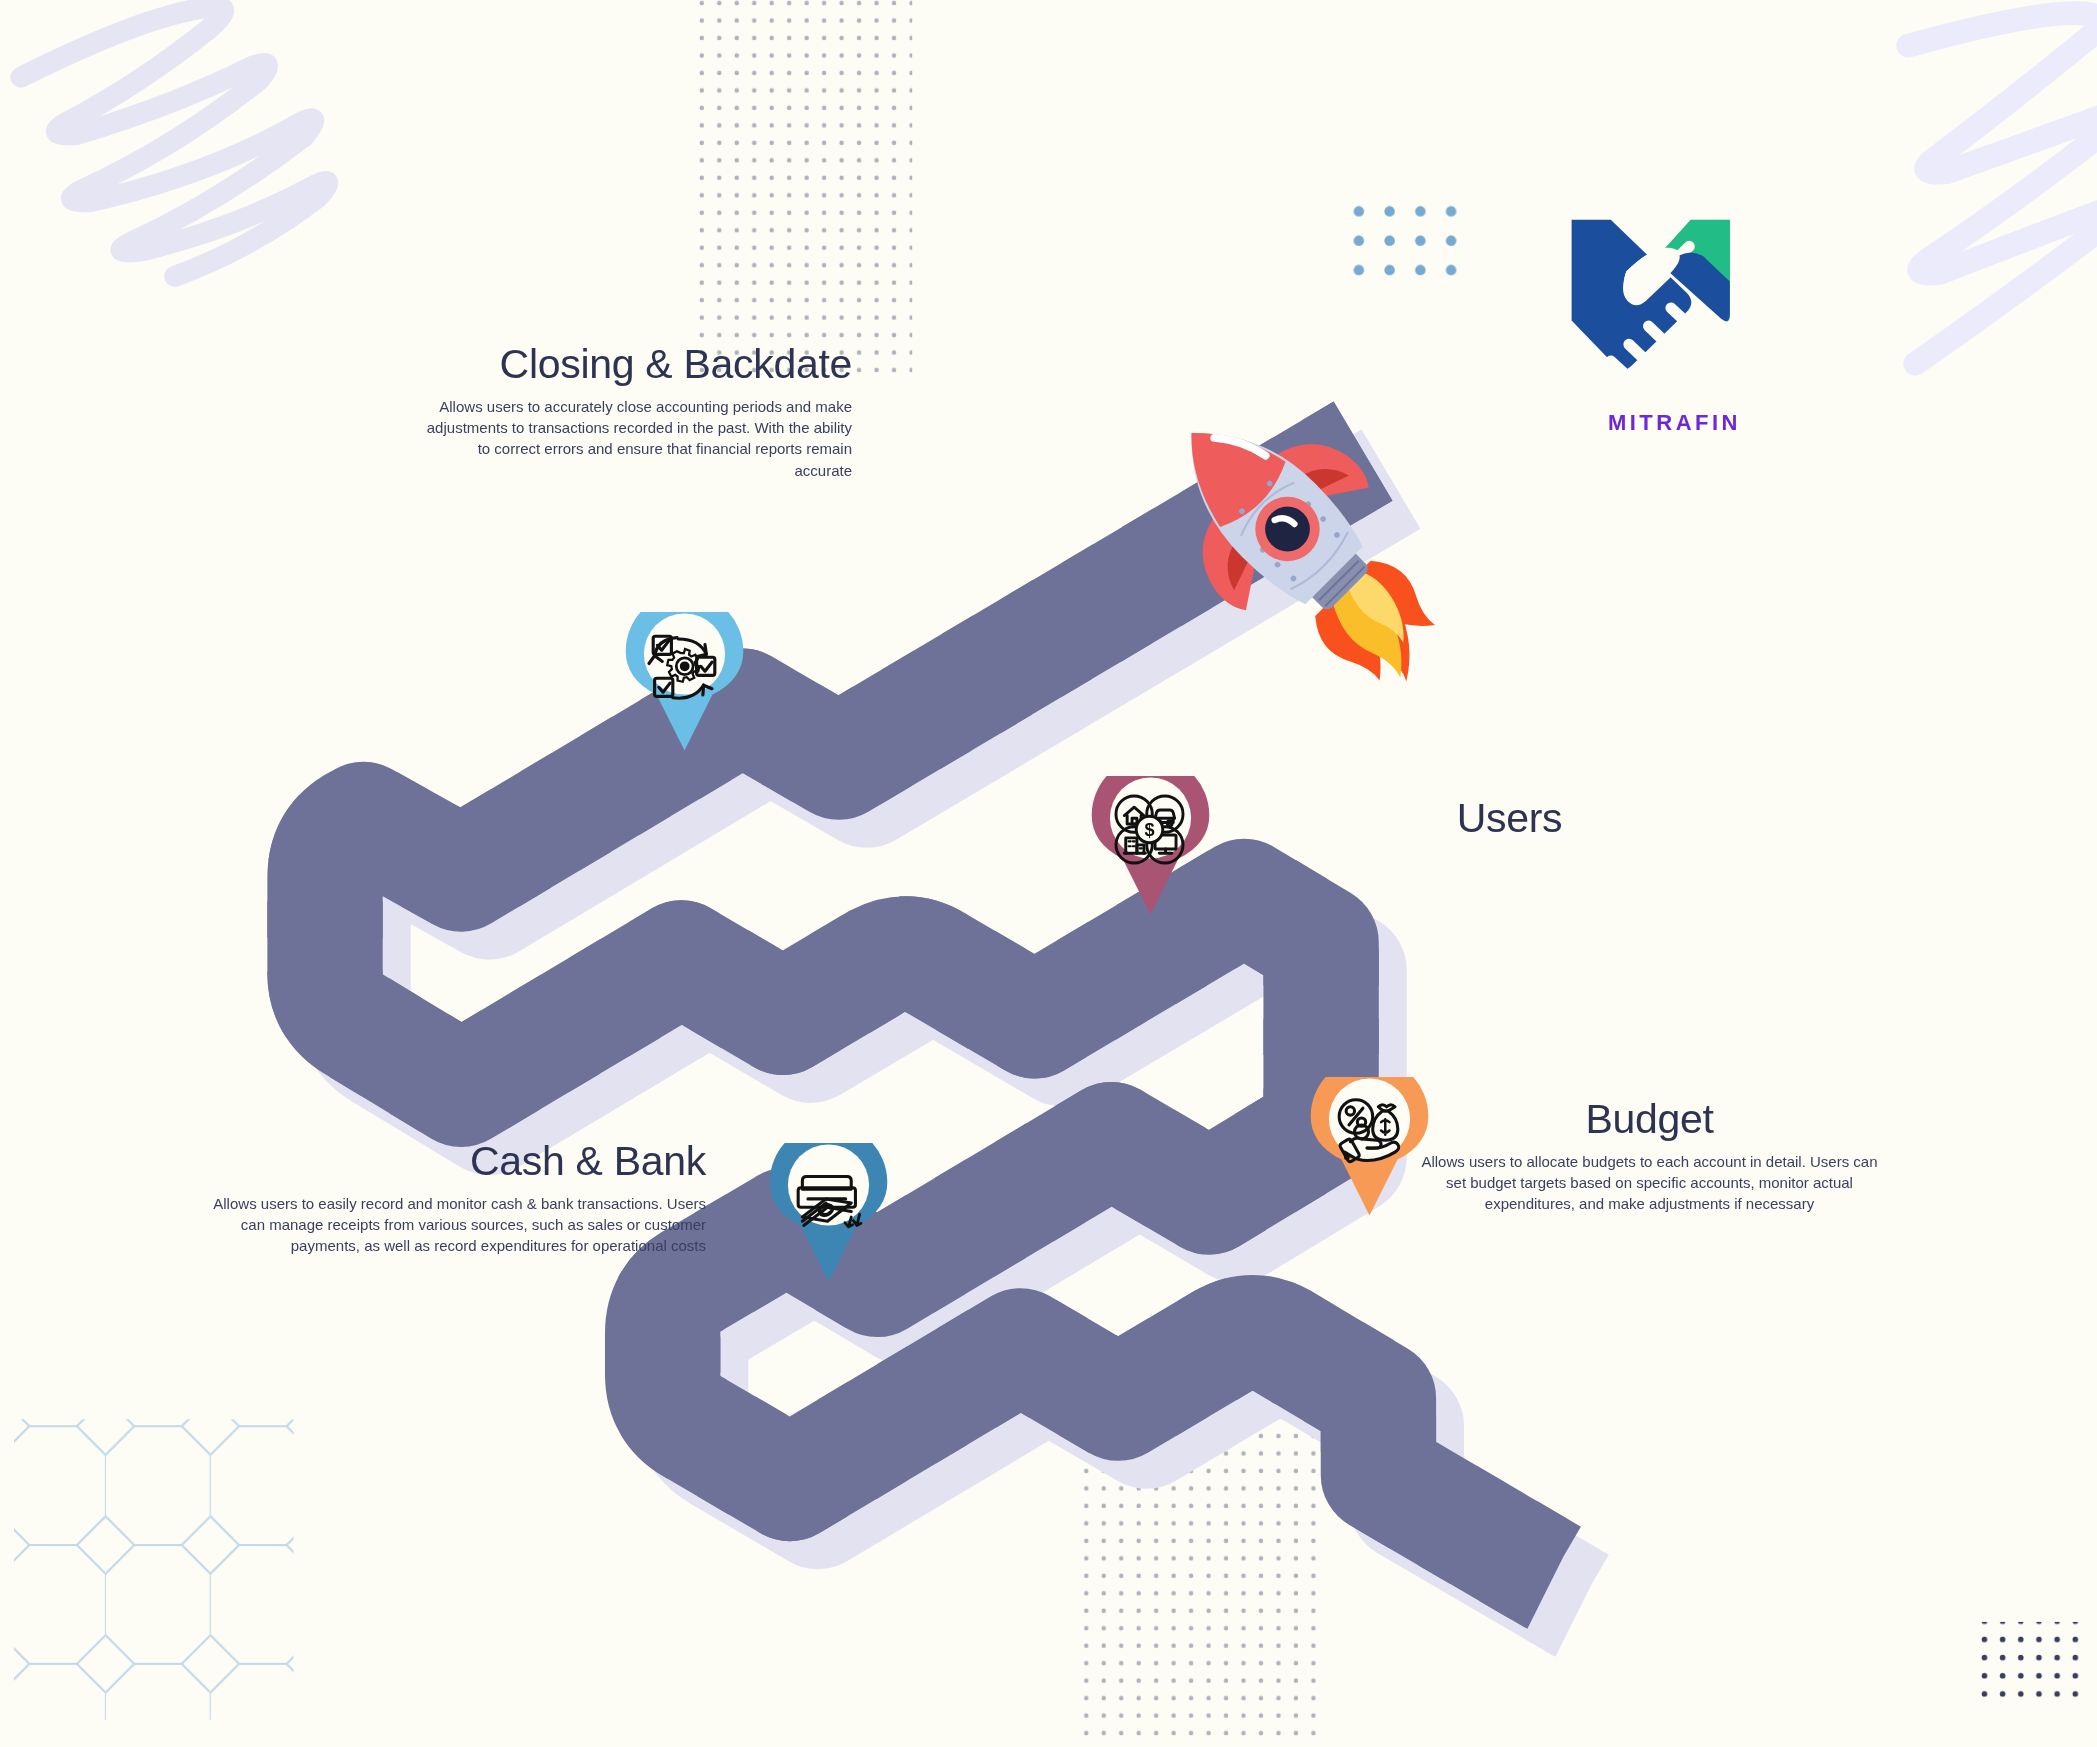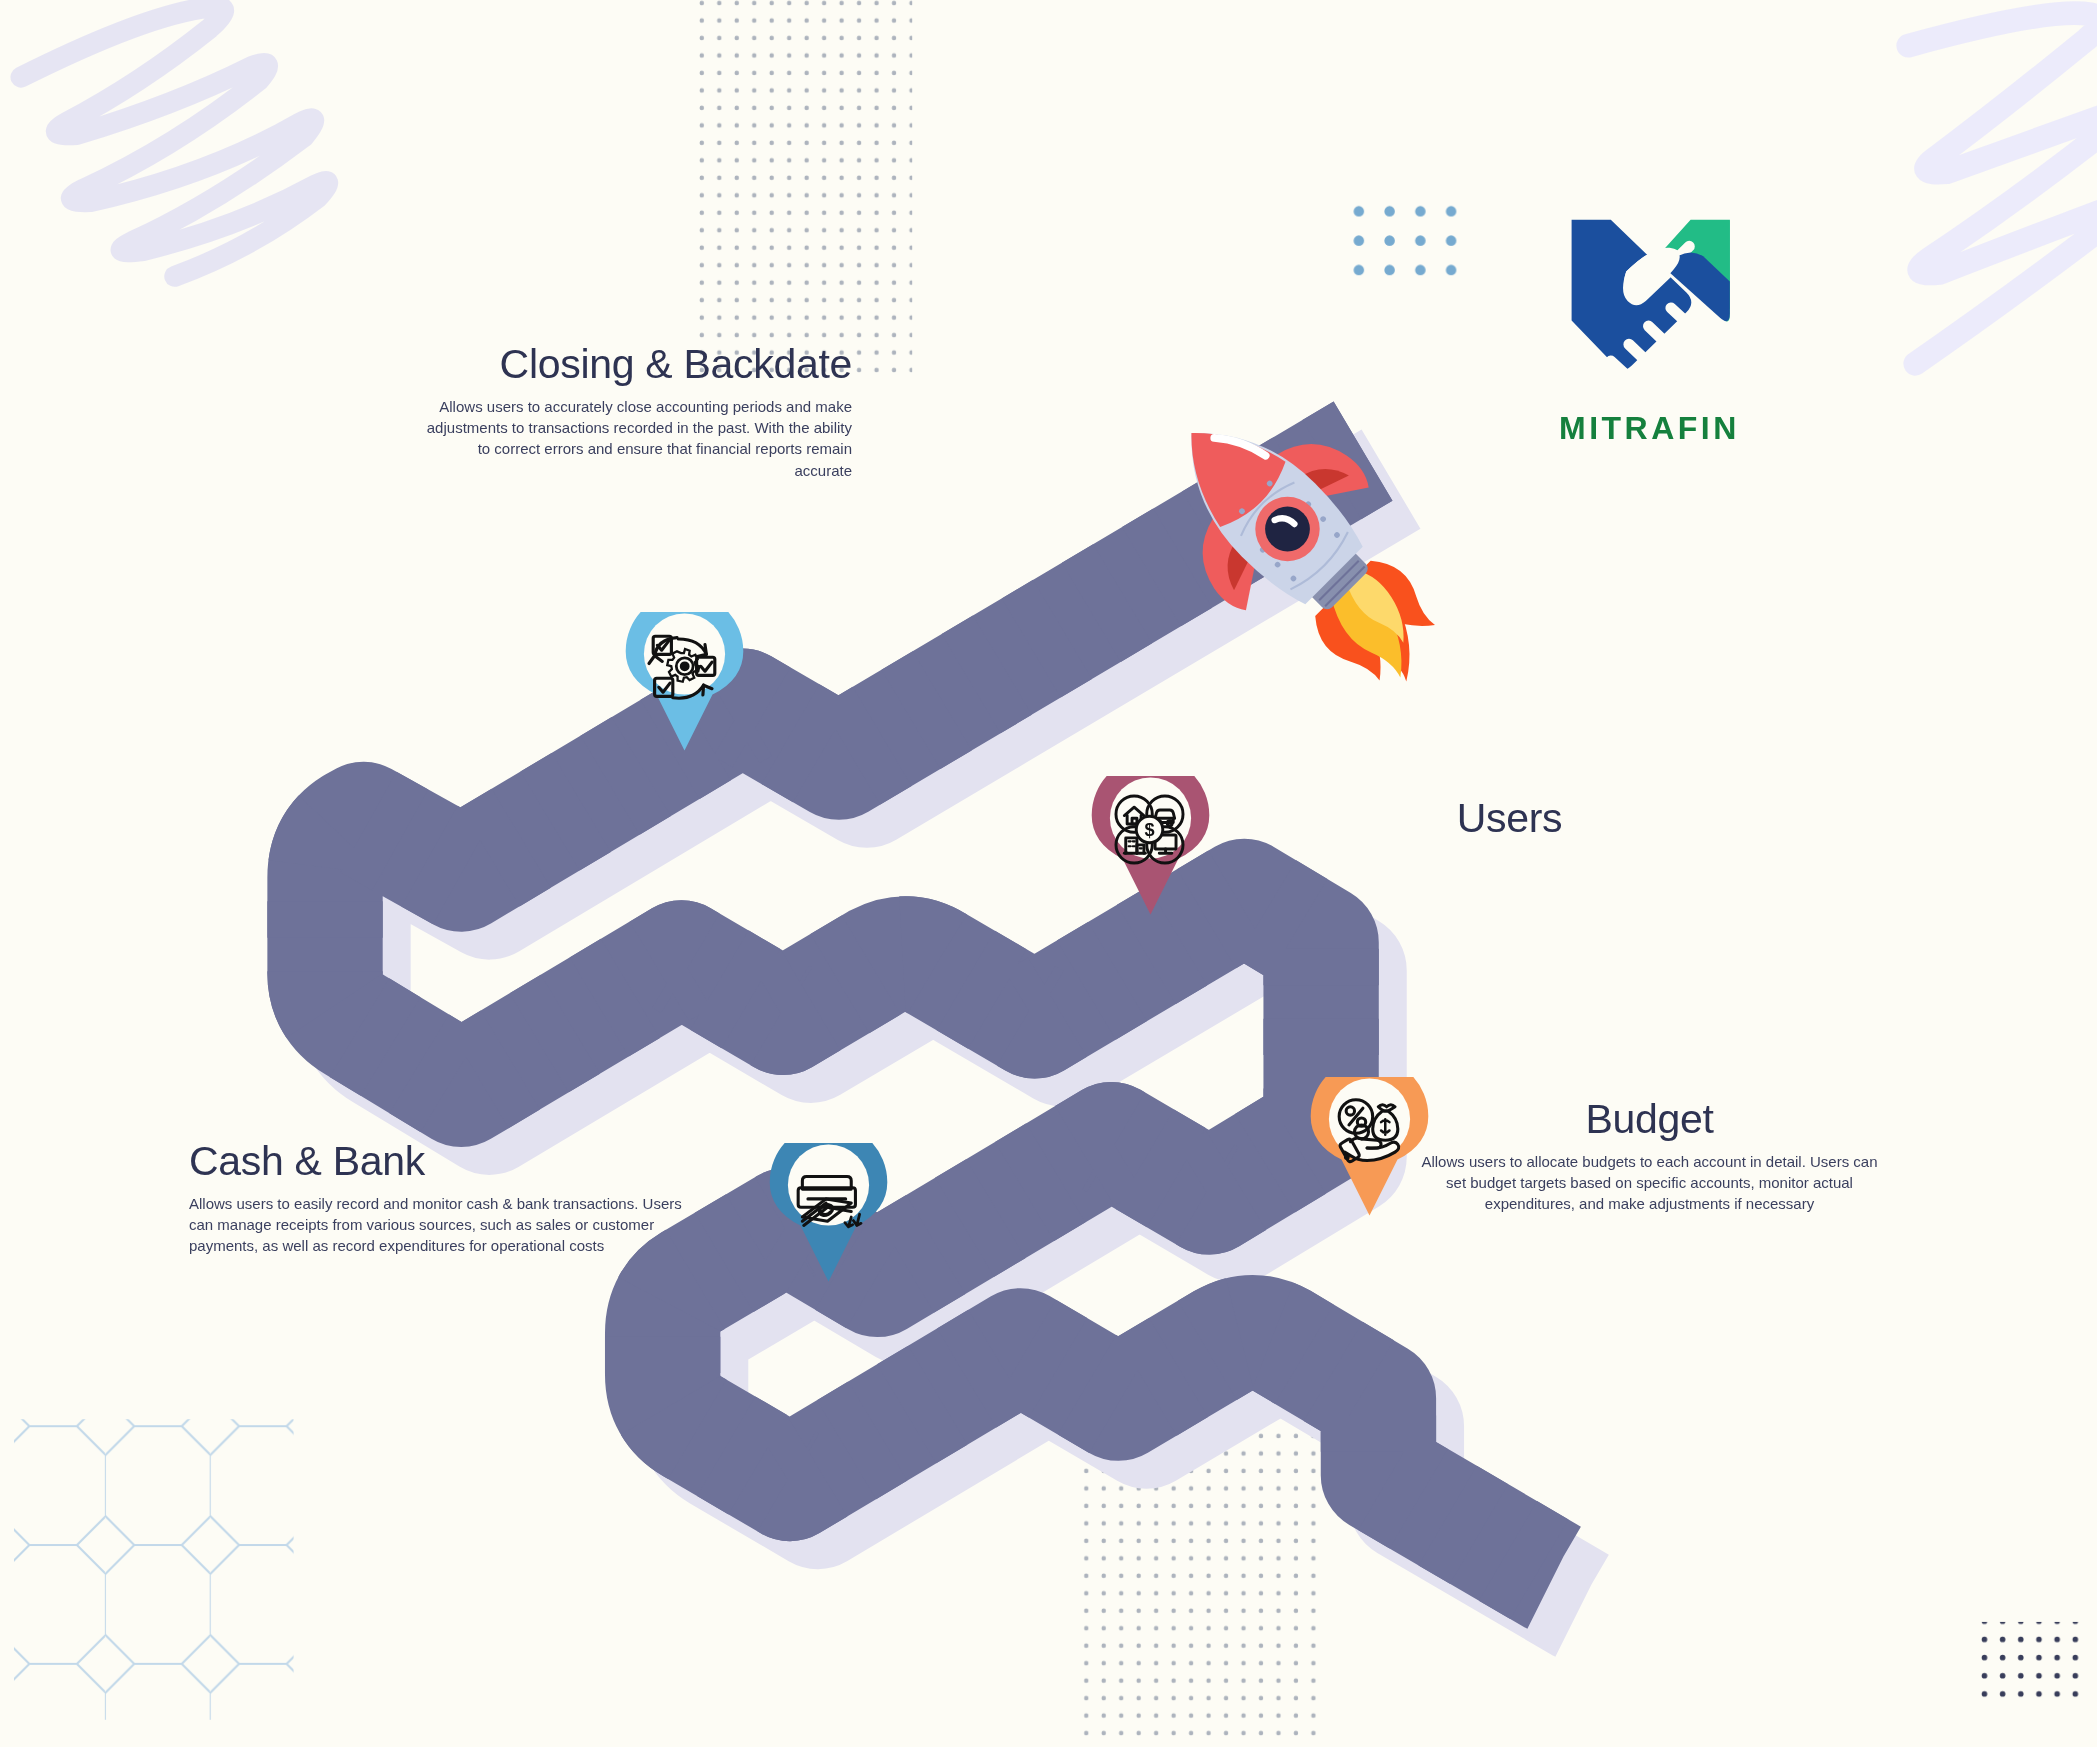--- a/index.html
+++ b/index.html
@@ -16,33 +16,33 @@
   .block{position:absolute;}
   .block h2{
     margin:0 0 9.8px 0;
     font-size:41px;font-weight:400;color:#2E3352;letter-spacing:-0.3px;
     line-height:1.05;
   }
   .block p{
     margin:0;font-size:15px;line-height:1.42;color:#3A3F5E;font-weight:400;
   }
   .ta-c{text-align:center;}
-  .ta-r{text-align:left;}
+  .ta-r{text-align:right;}
 
   #block-closing{left:419px;top:343px;width:433px;text-align:right;}
   #block-asset{left:1279px;top:797px;width:461px;}
   #block-budget{left:1419px;top:1098px;width:461px;}
   #block-cash{left:189px;top:1140px;width:517px;}
 
   
   #logo{position:absolute;left:1559px;top:203px;width:182px;}
   #logo .mark{width:182px;height:203px;display:block;}
   #logo .wordmark{
-    display:block;text-align:left;margin-top:4.2px;
-    font-size:32px;font-weight:700;letter-spacing:3.5px;color:#15803d;
+    display:block;text-align:right;margin-top:4.2px;
+    font-size:22px;font-weight:700;letter-spacing:3.5px;color:#6d28d9;
   }
 
   
   .pin{position:absolute;width:0;height:0;}
   .pin svg{position:absolute;left:-64px;top:-133px;}
   .pin .glyph{position:absolute;left:-43px;top:-112px;width:87px;height:87px;}
   .pin .glyph svg{position:static;}
 
   #pin-closing{left:684px;top:745px;}
   #pin-asset{left:1150px;top:909px;}

